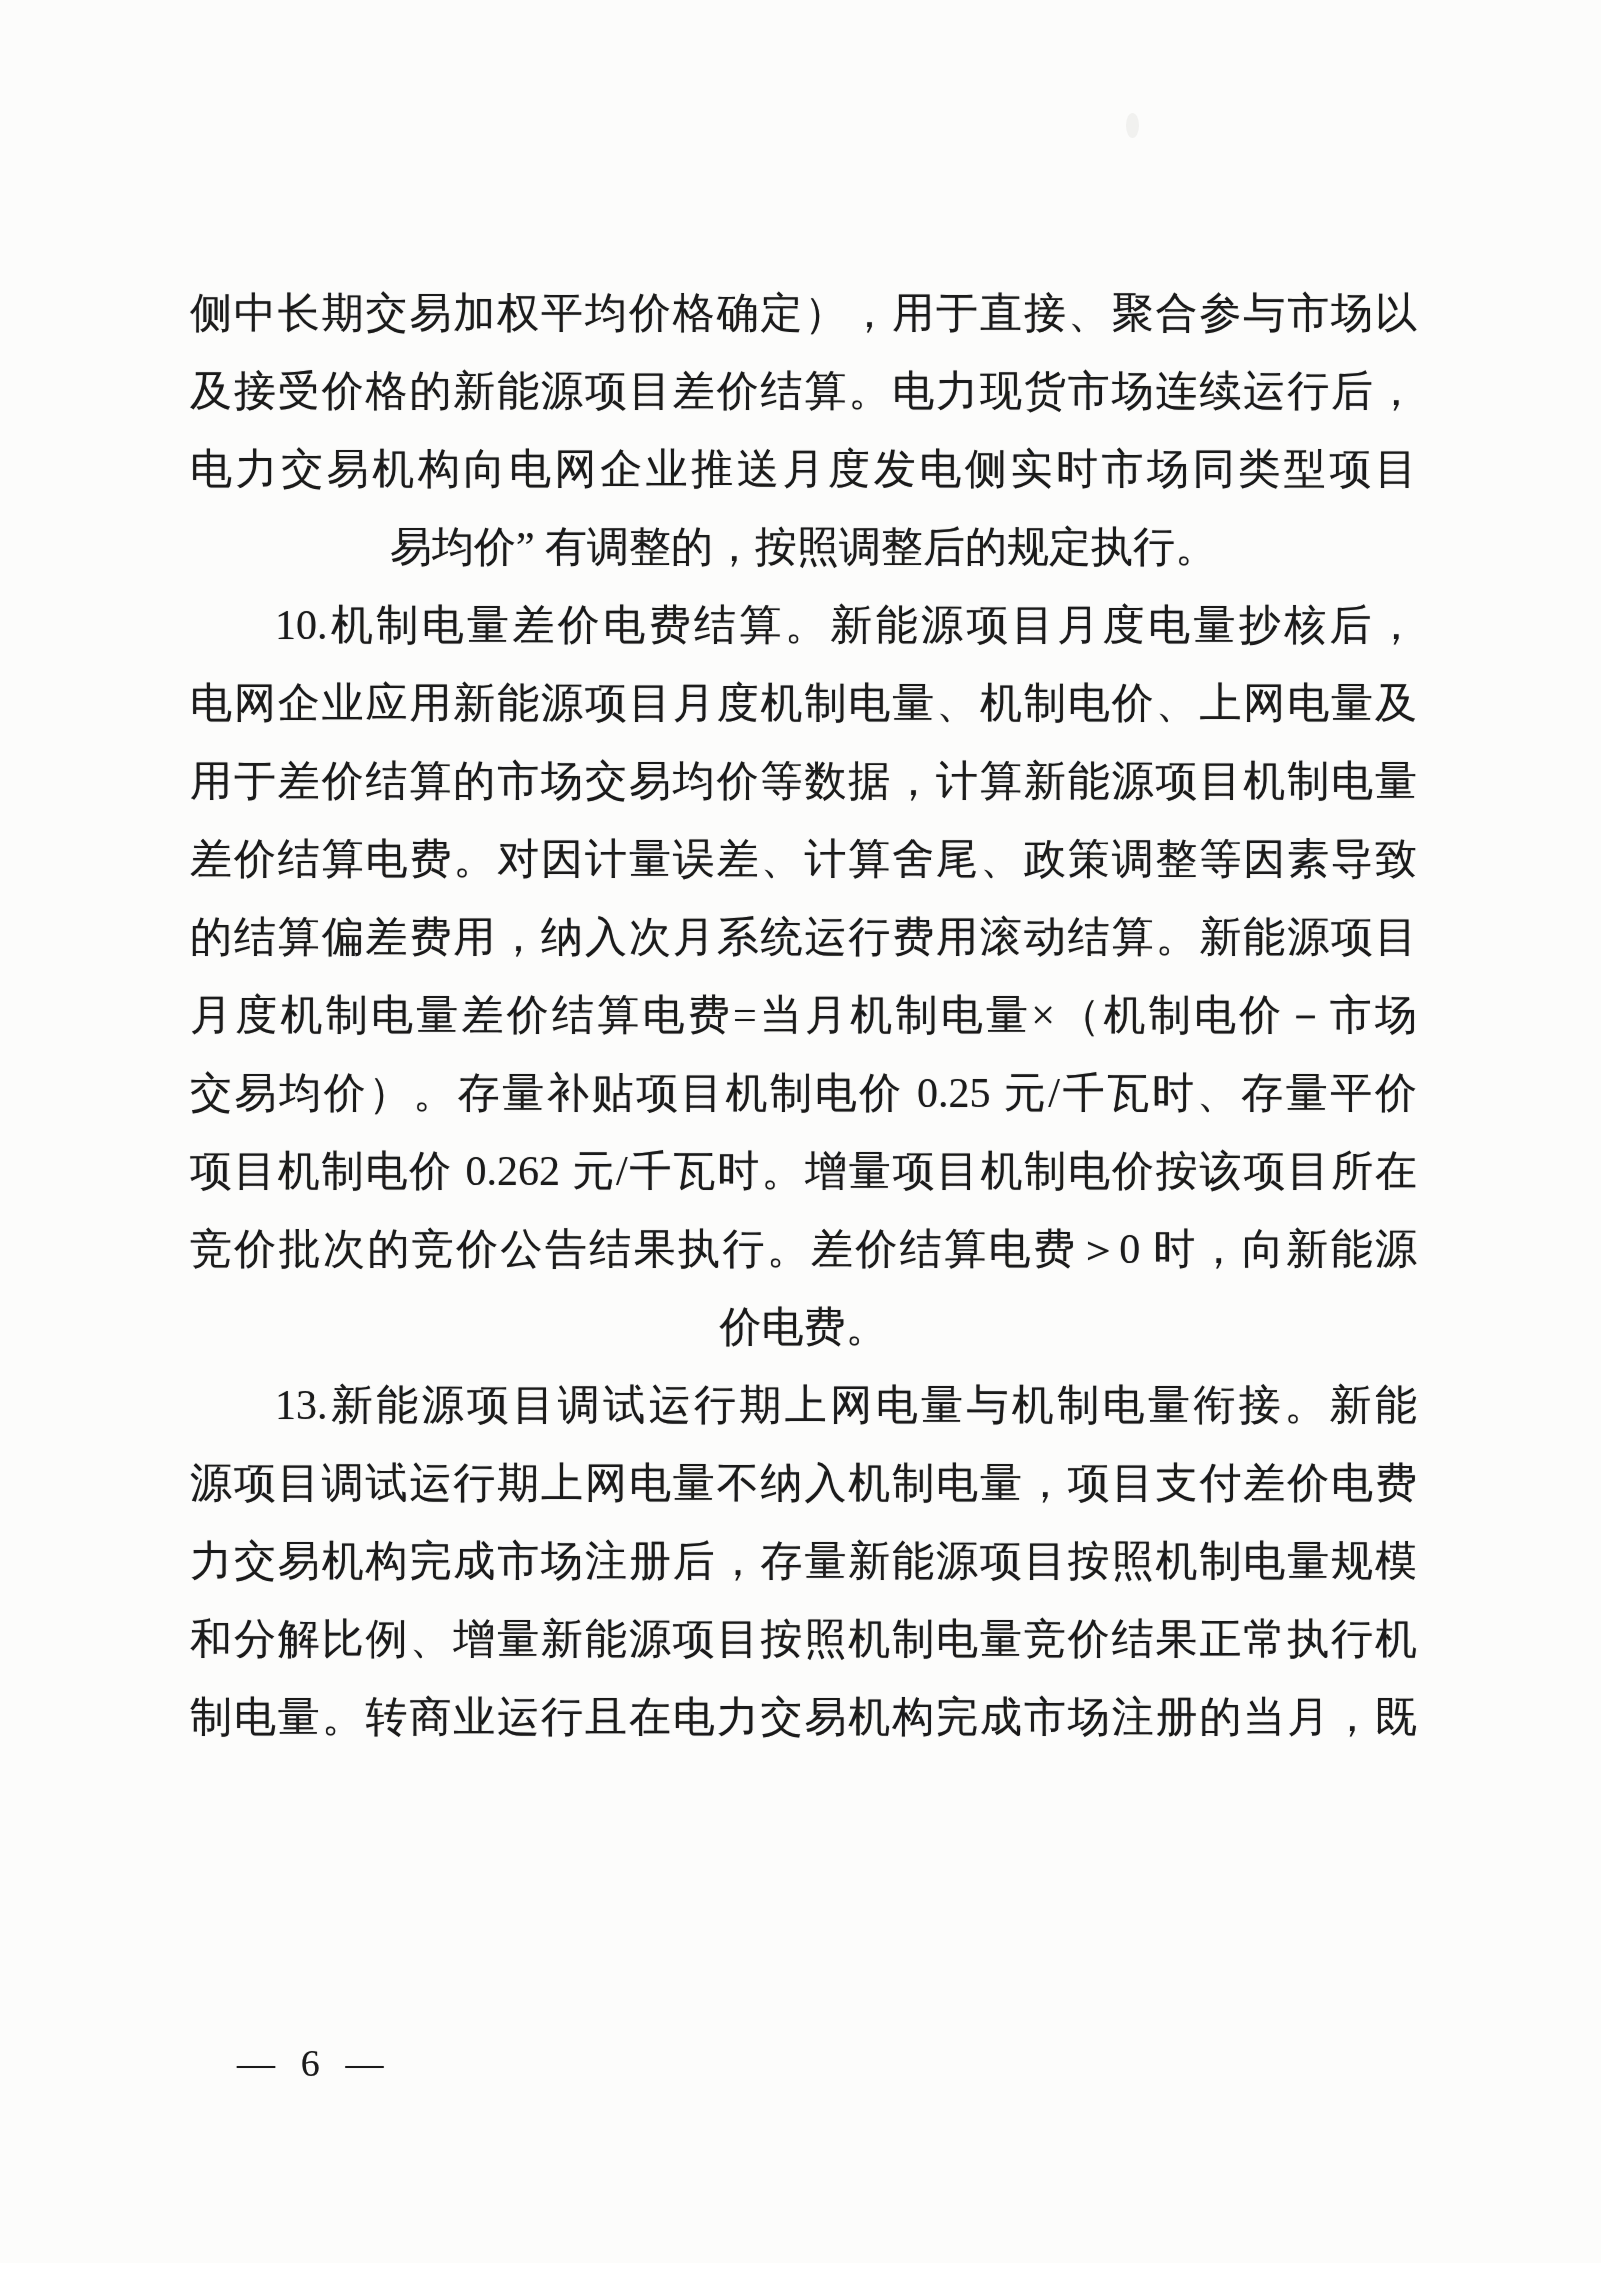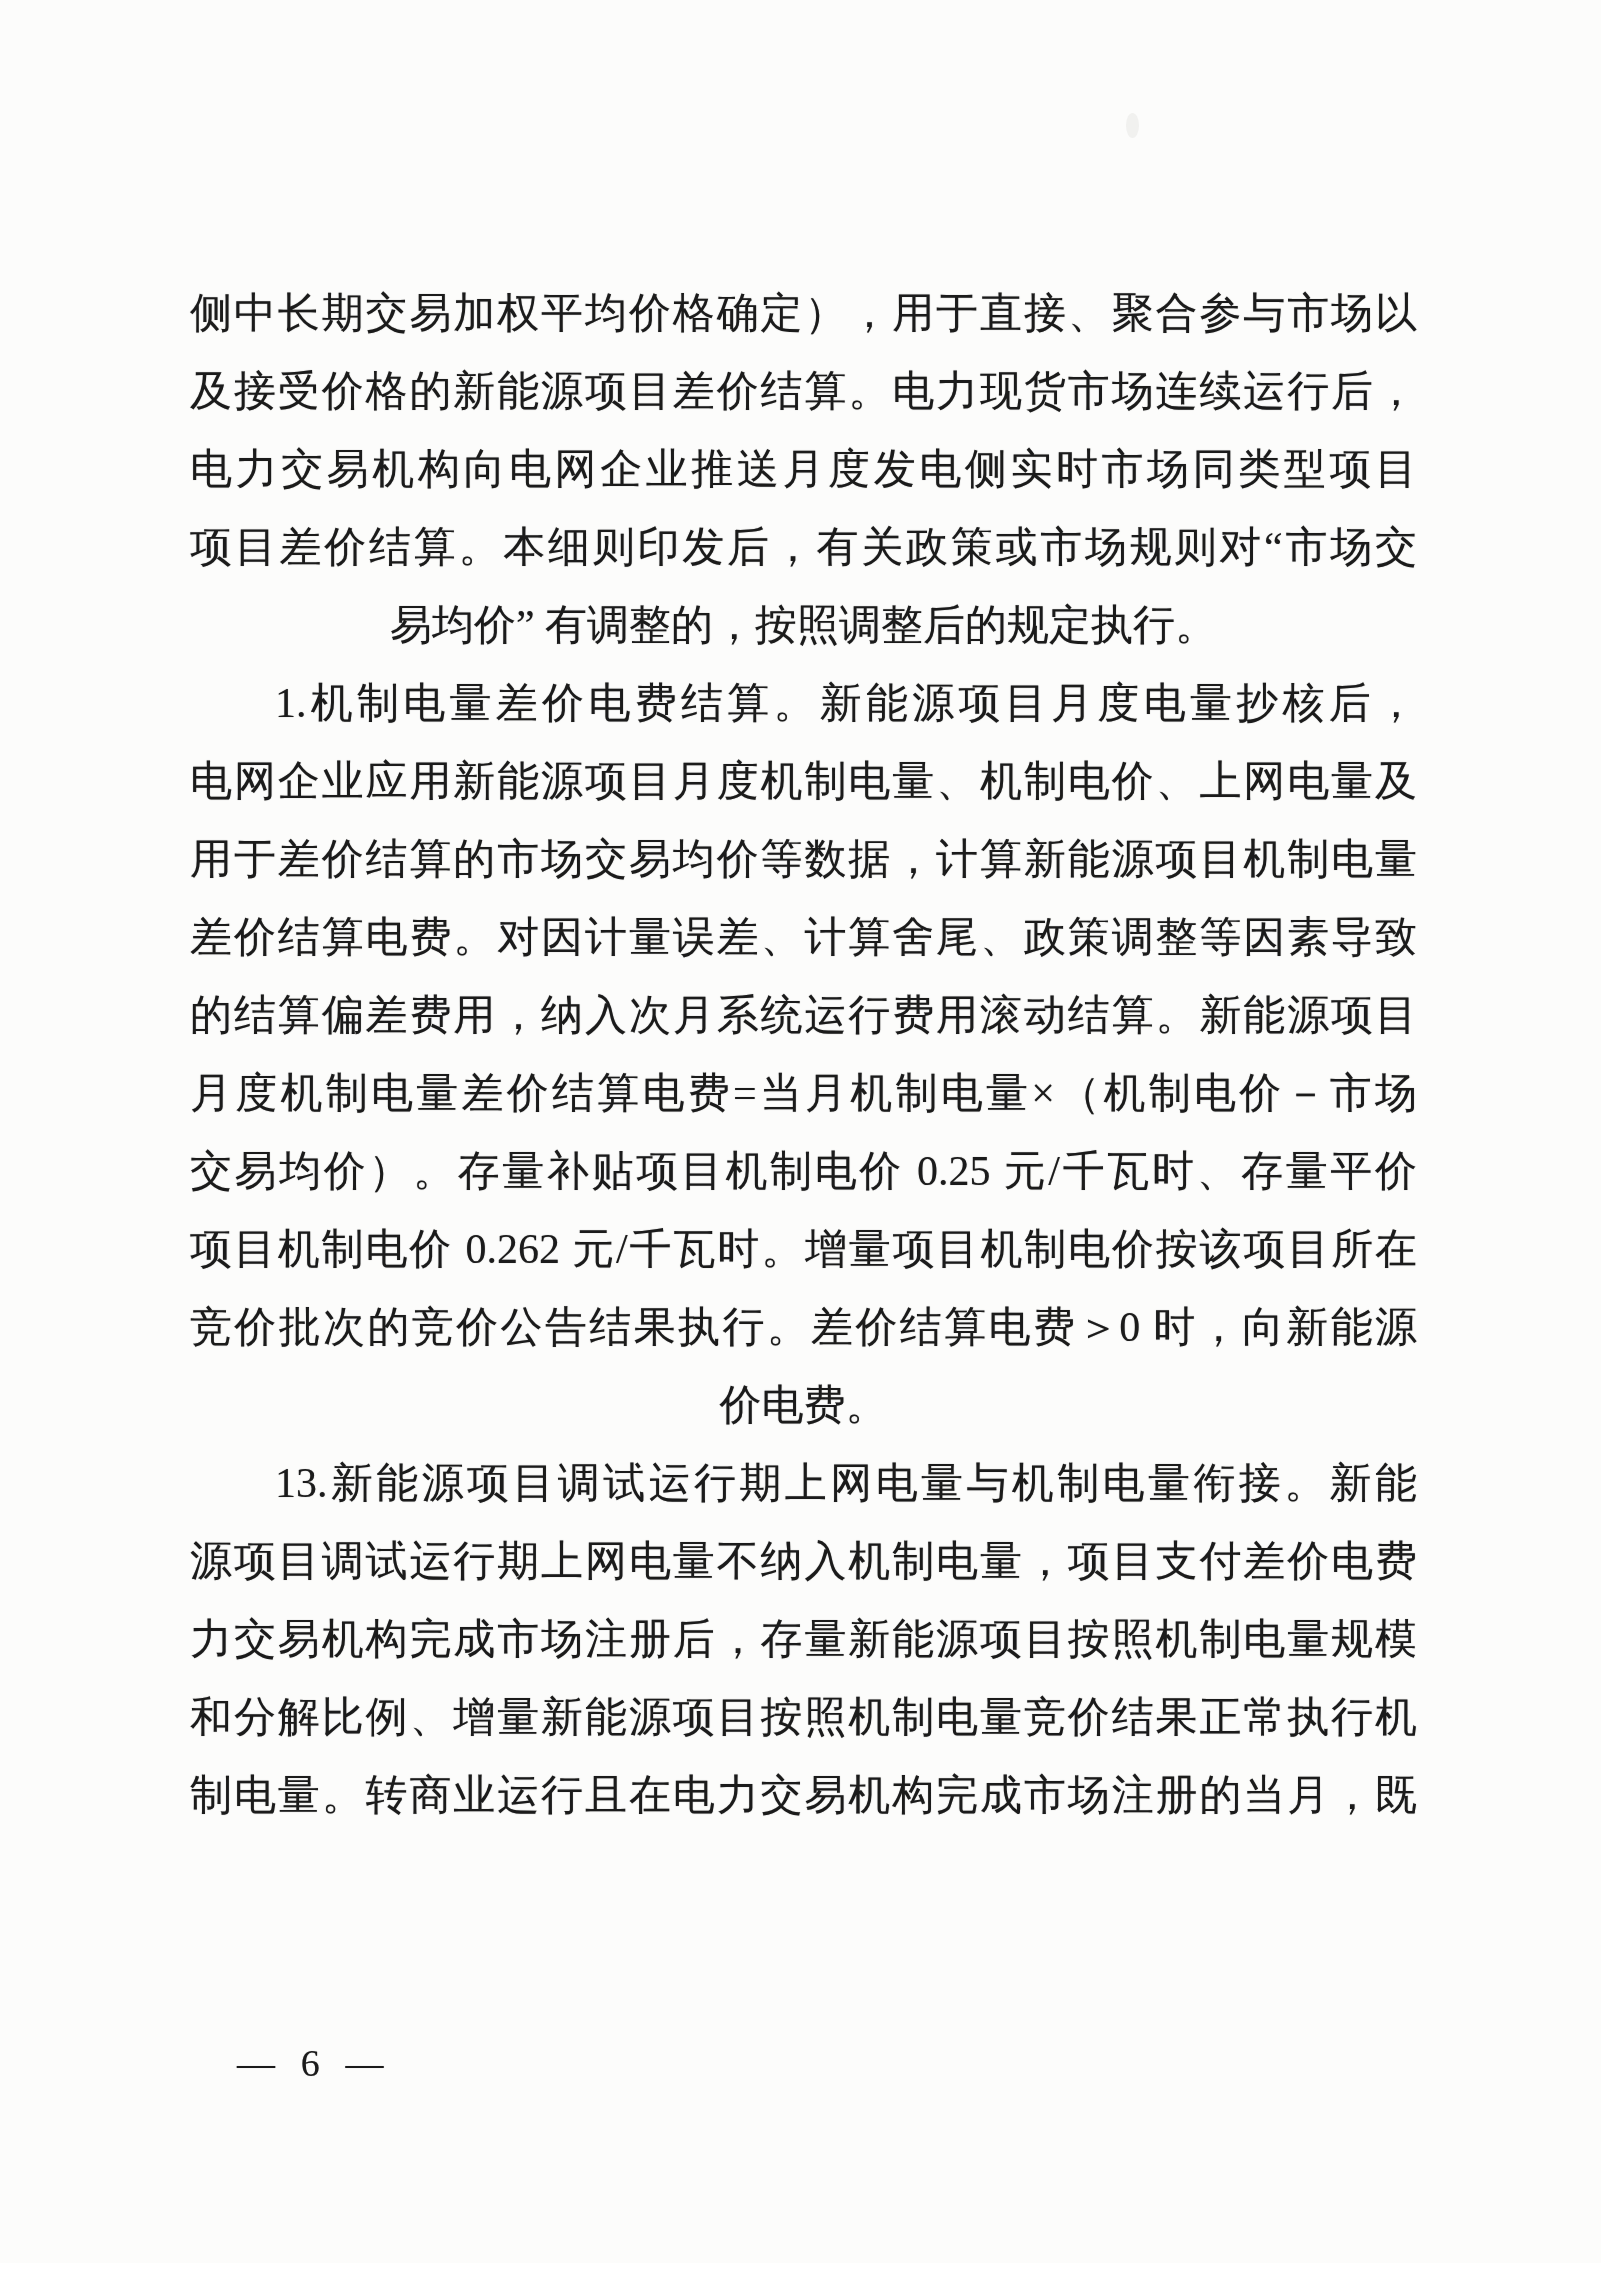--- a/index.html
+++ b/index.html
@@ -77,23 +77,22 @@
 <body>
 
 <div class="page" style="--page-bg: #fcfcfb; --text-color: #1b1b1b;">
 
   <div class="smudge"></div>
 
   <div class="text-block">
     <p class="line fill">侧中长期交易加权平均价格确定），用于直接、聚合参与市场以</p>
     <p class="line fill">及接受价格的新能源项目差价结算。电力现货市场连续运行后，</p>
     <p class="line fill">电力交易机构向电网企业推送月度发电侧实时市场同类型项目</p>
-    <p class="line fill">项目差价结算。本细则印发后，有关政策或市场规则对“市场交</p>
     <p class="line short">易均价” 有调整的，按照调整后的规定执行。</p>
-    <p class="line fill indent">1.机制电量差价电费结算。新能源项目月度电量抄核后，</p>
+    <p class="line fill indent">10.机制电量差价电费结算。新能源项目月度电量抄核后，</p>
     <p class="line fill">电网企业应用新能源项目月度机制电量、机制电价、上网电量及</p>
     <p class="line fill">用于差价结算的市场交易均价等数据，计算新能源项目机制电量</p>
     <p class="line fill">差价结算电费。对因计量误差、计算舍尾、政策调整等因素导致</p>
     <p class="line fill">的结算偏差费用，纳入次月系统运行费用滚动结算。新能源项目</p>
     <p class="line fill">月度机制电量差价结算电费=当月机制电量×（机制电价－市场</p>
     <p class="line fill">交易均价）。存量补贴项目机制电价 0.25 元/千瓦时、存量平价</p>
     <p class="line fill">项目机制电价 0.262 元/千瓦时。增量项目机制电价按该项目所在</p>
     <p class="line fill">竞价批次的竞价公告结果执行。差价结算电费＞0 时，向新能源</p>
     <p class="line short">价电费。</p>
     <p class="line fill indent">13.新能源项目调试运行期上网电量与机制电量衔接。新能</p>

